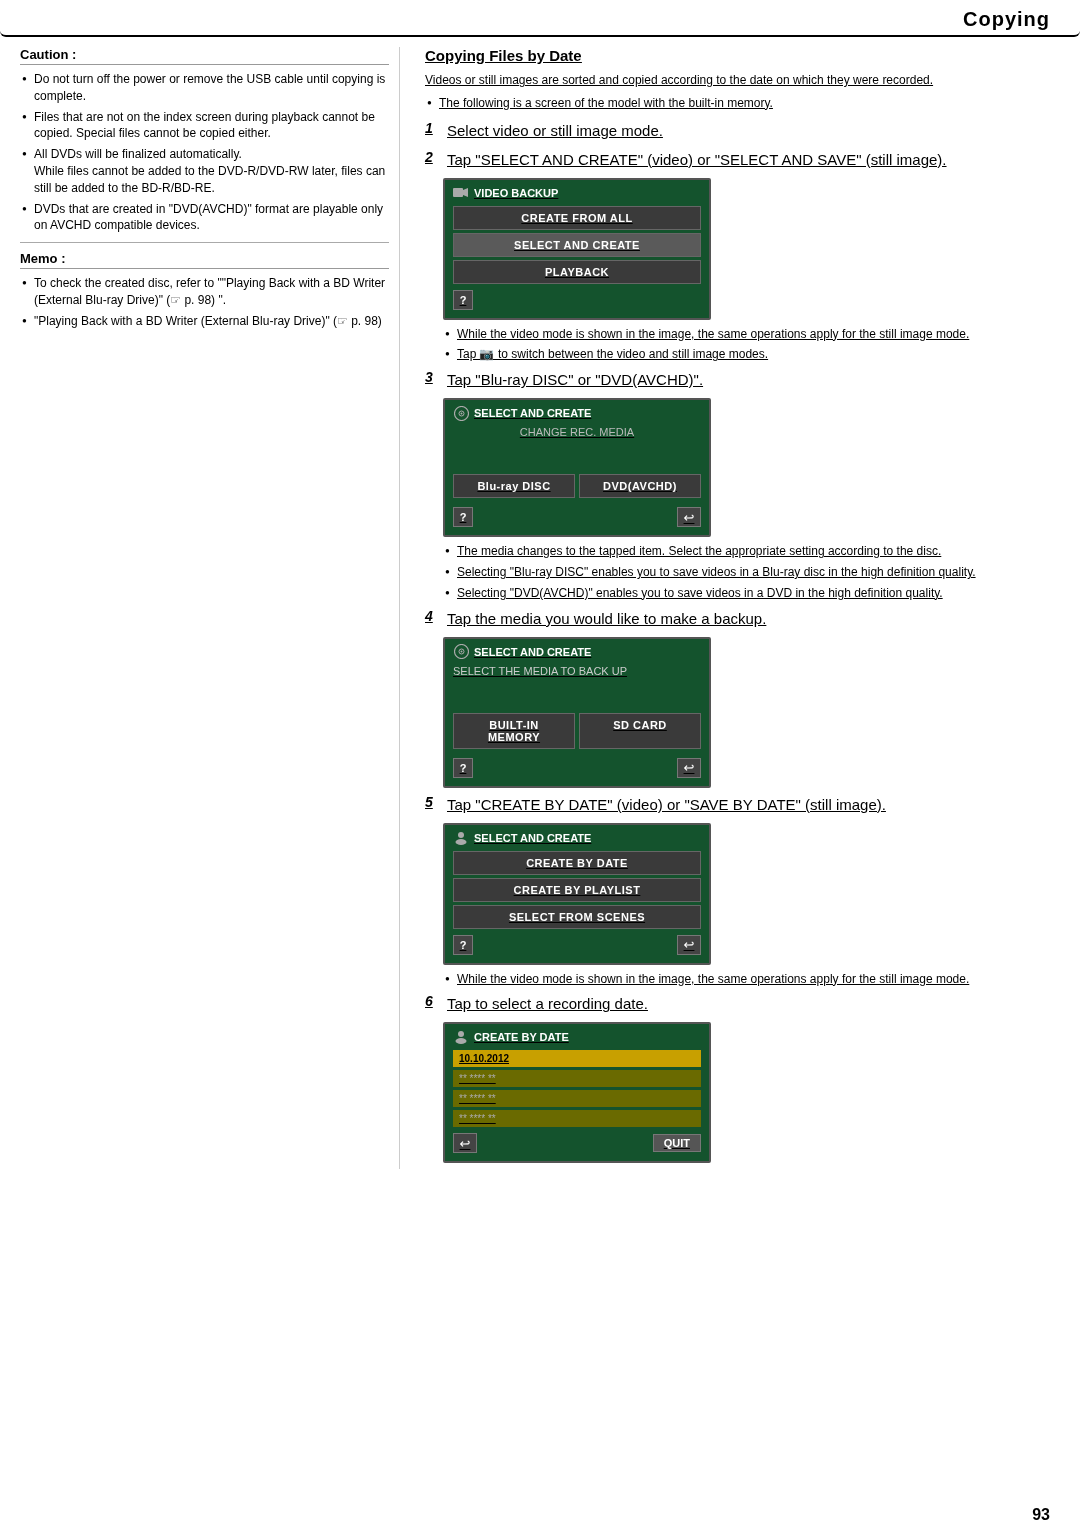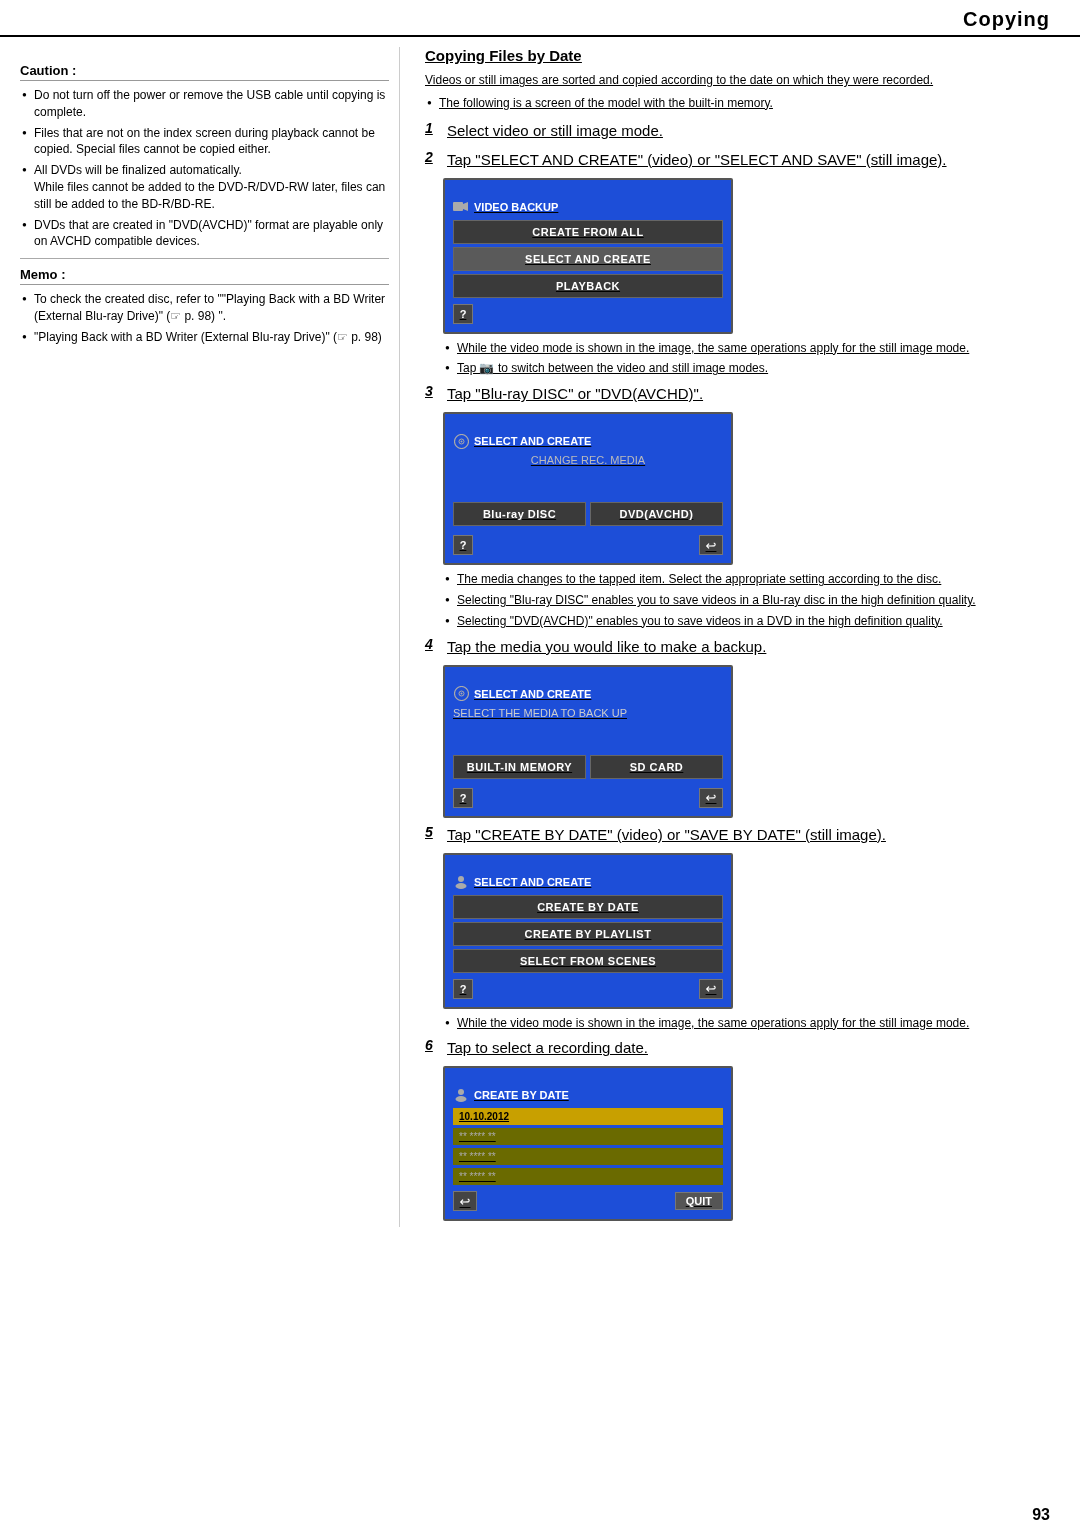--- a/index.html
+++ b/index.html
@@ -19,20 +19,21 @@
       padding: 0;
       position: relative;
     }
 
     
     .page-header {
       text-align: right;
       padding: 8px 30px 4px 30px;
       border-bottom: 2px solid #000;
       margin-bottom: 0;
+      border-radius: 6px;
     }
     .page-header-title {
       font-size: 20px;
       font-weight: bold;
       letter-spacing: 1px;
     }
 
     
     .two-col {
       display: flex;
@@ -54,21 +55,21 @@
     
     .section-header {
       font-weight: bold;
       font-size: 13px;
       border-bottom: 1px solid #999;
       padding-bottom: 2px;
       margin-bottom: 6px;
       margin-top: 8px;
     }
     .section-header:first-child {
-      margin-top: 16px;
+      margin-top: 0;
     }
 
     
     .bullet-list {
       list-style: none;
       padding: 0;
       margin-bottom: 8px;
     }
     .bullet-list li {
       padding-left: 14px;
@@ -108,26 +109,26 @@
       margin-top: 0;
     }
     .step-text {
       font-size: 15px;
       line-height: 1.4;
       flex: 1;
     }
 
     
     .device-screen {
-      background: #1d4ed8;
+      background: #14532d;
       border: 2px solid #555;
       border-radius: 2px;
-      padding: 20px 8px 8px 8px;
+      padding: 6px 8px 8px 8px;
       margin: 6px 0 6px 18px;
-      width: 290px;
+      width: 268px;
       color: #fff;
       font-size: 11px;
     }
     .screen-title-bar {
       display: flex;
       align-items: center;
       margin-bottom: 6px;
       font-size: 11px;
       font-weight: bold;
       color: #fff;

